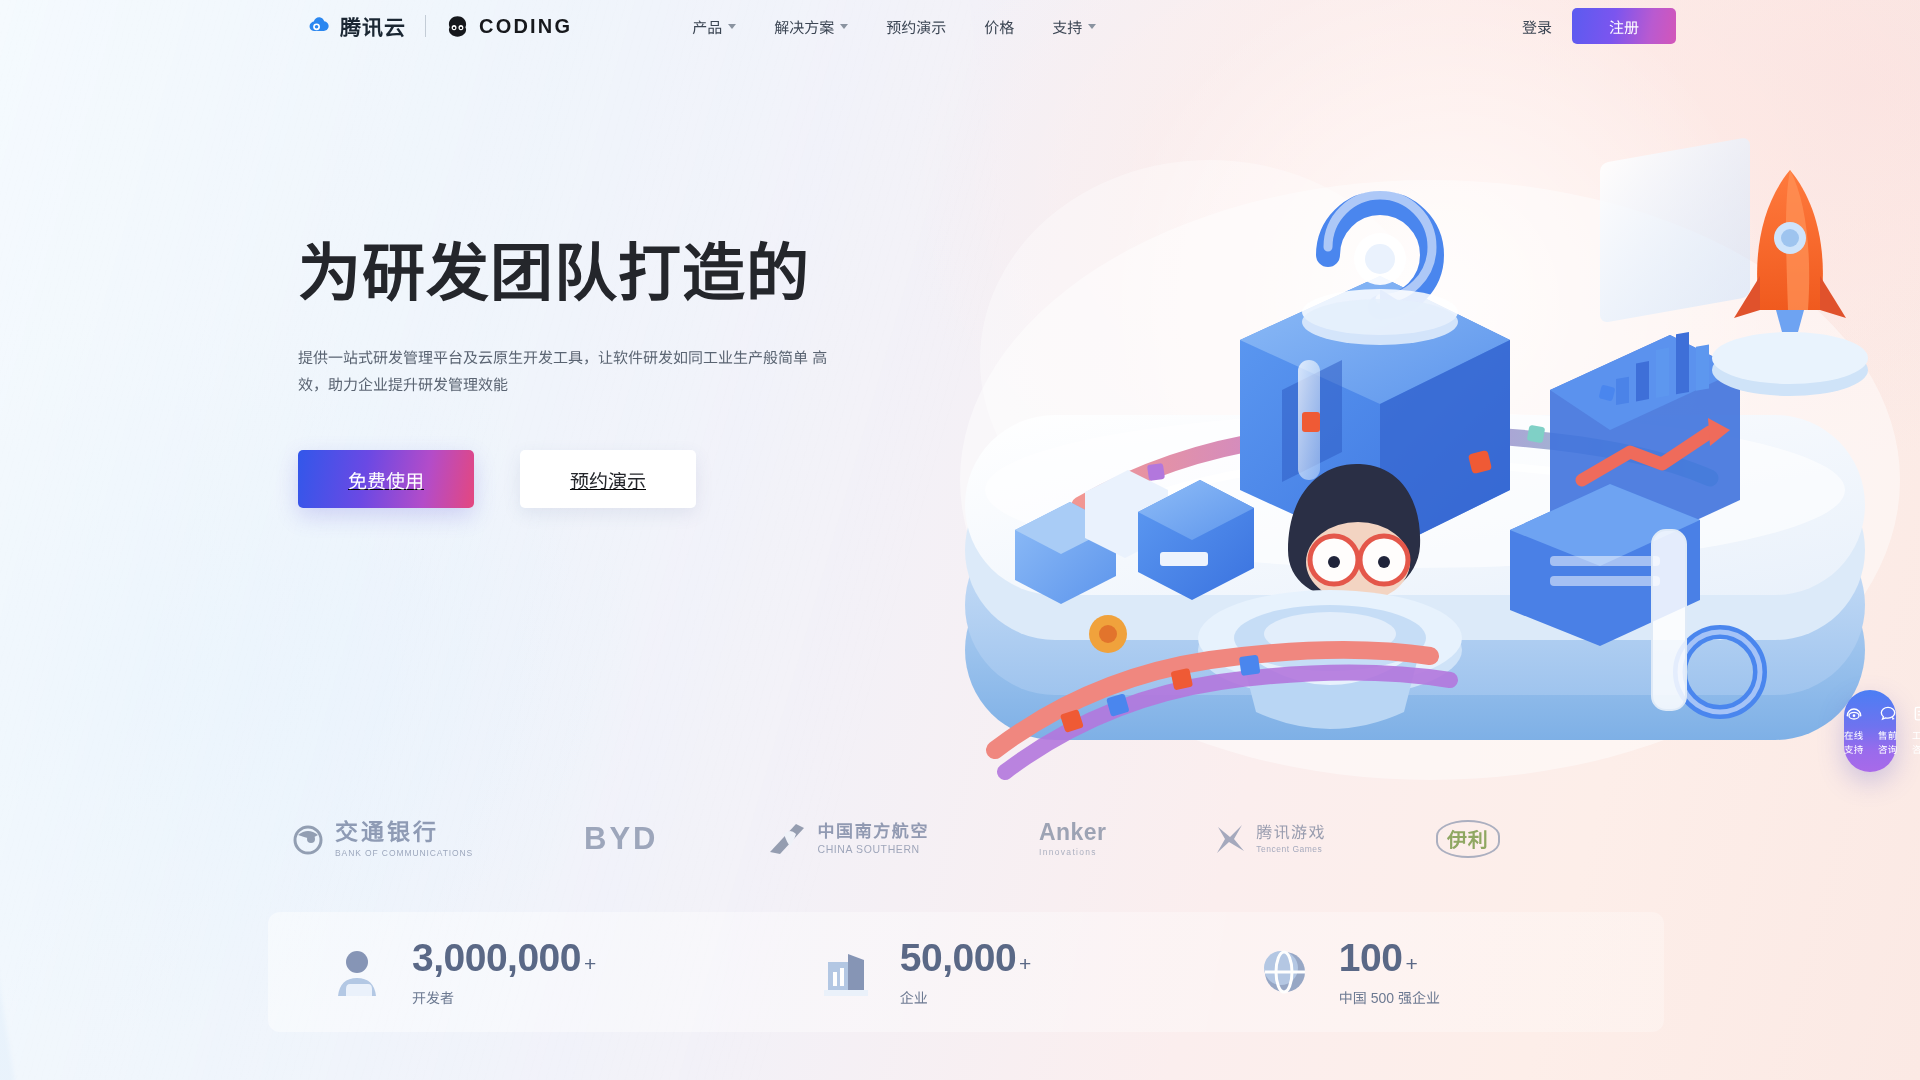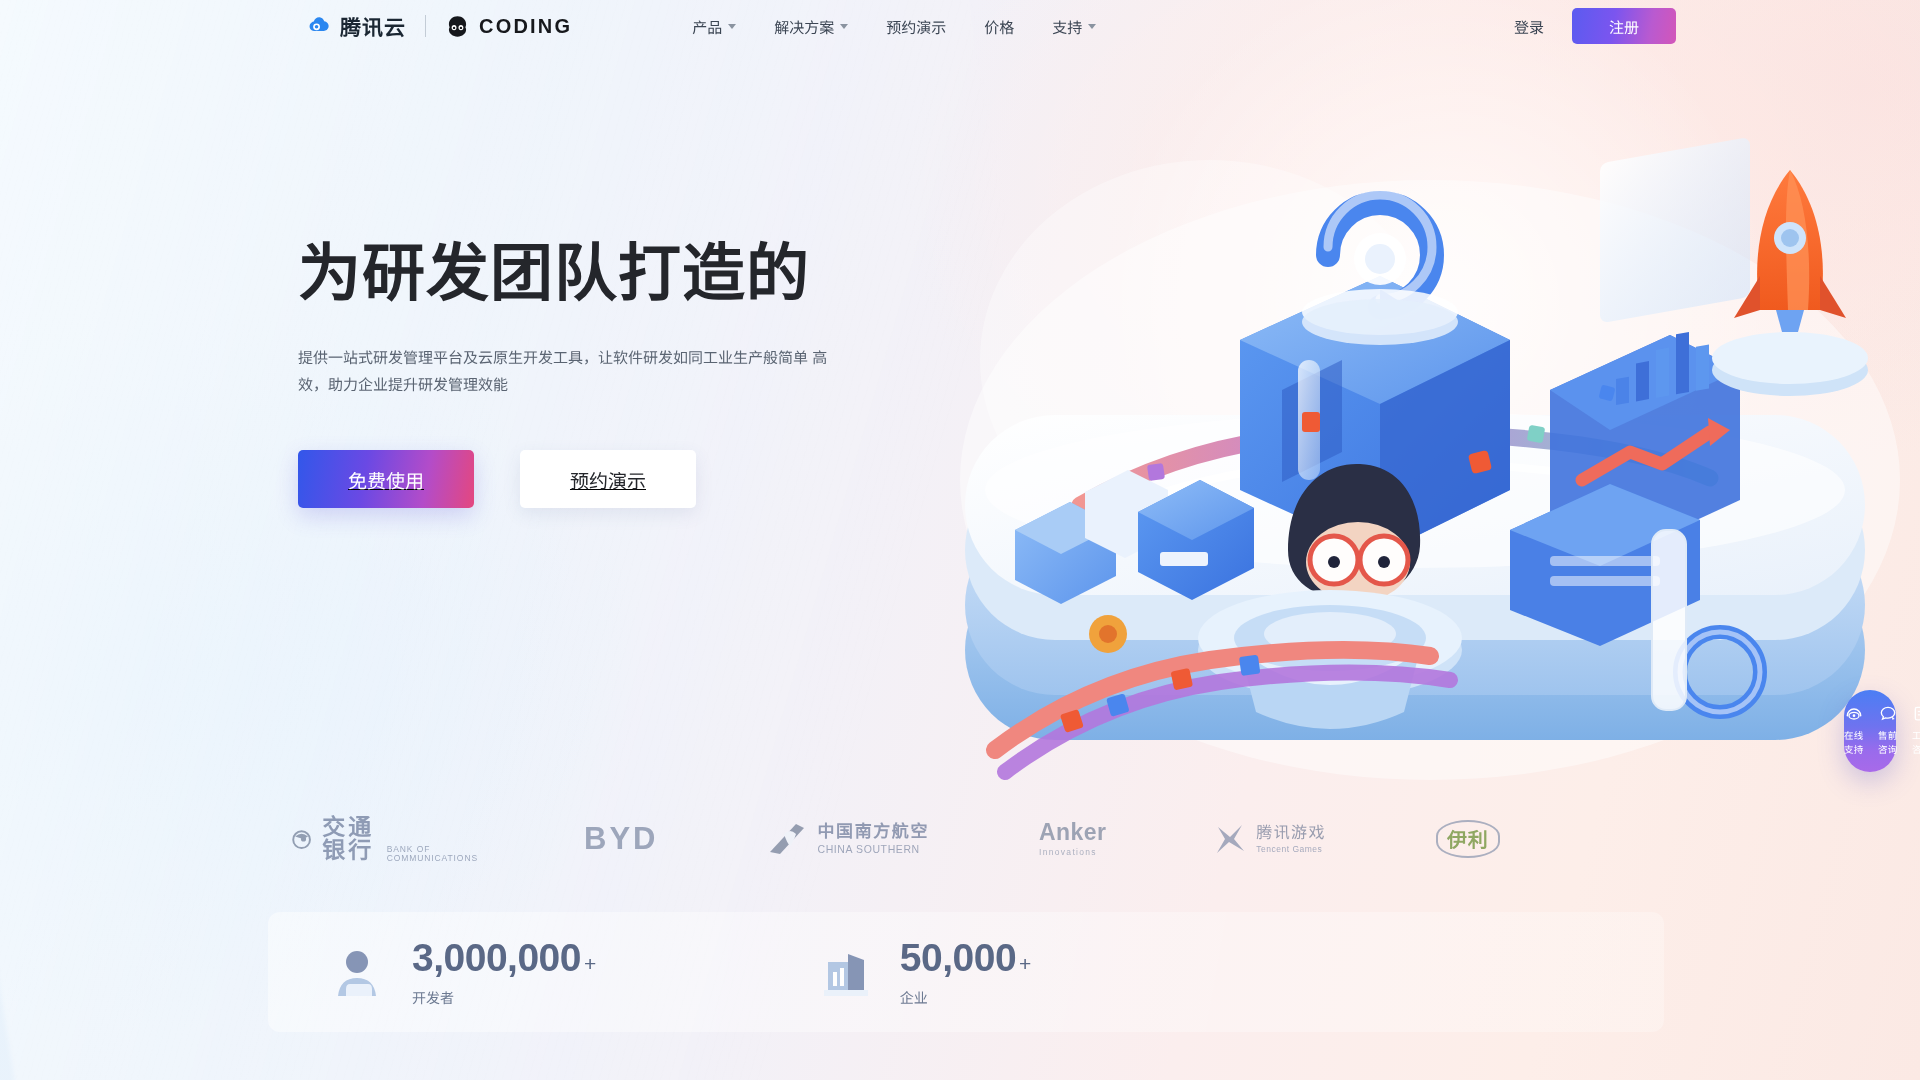--- a/index.html
+++ b/index.html
@@ -49,21 +49,21 @@
   .coding-text { font-size:20px; font-weight:700; color:#16181c; letter-spacing:2.2px; }
 
   .nav { display:flex; align-items:center; gap:6px; margin-left:104px; }
   .nav-item {
     display:flex; align-items:center; gap:6px;
     font-size:15px; color:#3c4654; padding:7px 16px; cursor:pointer;
     white-space:nowrap;
   }
   .caret { width:0;height:0;border-left:4.5px solid transparent;border-right:4.5px solid transparent;border-top:5px solid #8a93a0; display:inline-block; }
 
-  .header-right { margin-left:auto; display:flex; align-items:center; gap:28px; margin-right:204px;font-family:Liberation Serif, serif; }
+  .header-right { margin-left:auto; display:flex; align-items:center; gap:20px; margin-right:204px;font-family:Liberation Serif, serif; }
   .login-link { font-size:15px; color:#3c4654; cursor:pointer; }
   .signup-btn {
     width:104px; height:36px; border-radius:5px; border:none; cursor:pointer;
     background:linear-gradient(100deg,#5b5bf0 0%,#7b55ef 40%,#b95ad0 75%,#d356b9 100%);
     color:#fff; font-size:15px; font-family:inherit;
     display:flex; align-items:center; justify-content:center;
   }
 
   
   .hero { position:absolute; left:298px; top:236px; z-index:20; width:640px; }
@@ -94,21 +94,21 @@
   }
 
   
   .logos {
     position:absolute; left:290px; top:810px; width:1350px; height:58px;
     display:flex; align-items:center; z-index:18;
     opacity:.62;
   }
   .logo-cell { display:flex; align-items:center; color:#5c6b86; }
   .lg-bocom { width:188px; gap:9px; }
-  .lg-bocom .txt { display:flex; flex-direction:row; line-height:1;align-items:flex-end; }
+  .lg-bocom .txt { display:flex; flex-direction:column; line-height:1; }
   .lg-bocom .cn { font-size:23px; font-weight:700; letter-spacing:3px; color:#56668a; }
   .lg-bocom .en { font-size:8.5px; letter-spacing:.9px; margin-top:5px; color:#6a7896; }
   .lg-byd { margin-left:106px; font-size:31px; font-weight:700; letter-spacing:3px; color:#6a7896; font-family:"Liberation Sans",sans-serif; }
   .lg-csair { margin-left:110px; gap:9px; }
   .lg-csair .txt { display:flex; flex-direction:column; line-height:1; }
   .lg-csair .cn { font-size:17px; font-weight:700; letter-spacing:1.6px; color:#56668a; }
   .lg-csair .en { font-size:10.5px; letter-spacing:.6px; margin-top:4px; color:#6a7896; }
   .lg-anker { margin-left:110px; flex-direction:column; align-items:flex-start; line-height:1; }
   .lg-anker .cn { font-size:23px; font-weight:700; letter-spacing:.4px; color:#67768f; }
   .lg-anker .en { font-size:8.5px; letter-spacing:1.3px; margin-top:4px; color:#7d8aa2; }
@@ -458,20 +458,32 @@
       <rect x="15" y="28" width="4" height="14" fill="#fff"></rect>
       <rect x="22" y="24" width="4" height="18" fill="#fff"></rect>
       <rect x="6" y="46" width="44" height="6" fill="#e9f1fb"></rect>
     </svg>
     <div>
       <div class="val"><span>50,000</span><span class="plus">+</span></div>
       <div class="lbl">企业</div>
     </div>
   </div>
 
+  <div class="stat s3">
+    <svg class="ico" viewBox="0 0 56 56">
+      <circle cx="28" cy="28" r="20" fill="#8fa1c2"></circle>
+      <circle cx="24" cy="24" r="17" fill="#aec4e2"></circle>
+      <ellipse cx="27" cy="28" rx="8" ry="20" fill="none" stroke="#ffffff" stroke-width="3"></ellipse>
+      <line x1="8" y1="28" x2="48" y2="28" stroke="#ffffff" stroke-width="3"></line>
+    </svg>
+    <div>
+      <div class="val"><span>100</span><span class="plus">+</span></div>
+      <div class="lbl">中国 500 强企业</div>
+    </div>
+  </div>
 </div>
 
 <aside class="rail">
   <div class="rail-item">
     <svg width="20" height="20" viewBox="0 0 24 24">
       <path d="M4 14a8 8 0 0116 0" fill="none" stroke="#fff" stroke-width="1.8" stroke-linecap="round"></path>
       <ellipse cx="12" cy="14" rx="6" ry="4" fill="none" stroke="#fff" stroke-width="1.6"></ellipse>
       <circle cx="12" cy="14" r="1.6" fill="#fff"></circle>
     </svg>
     <span class="lbl">在线支持</span>

